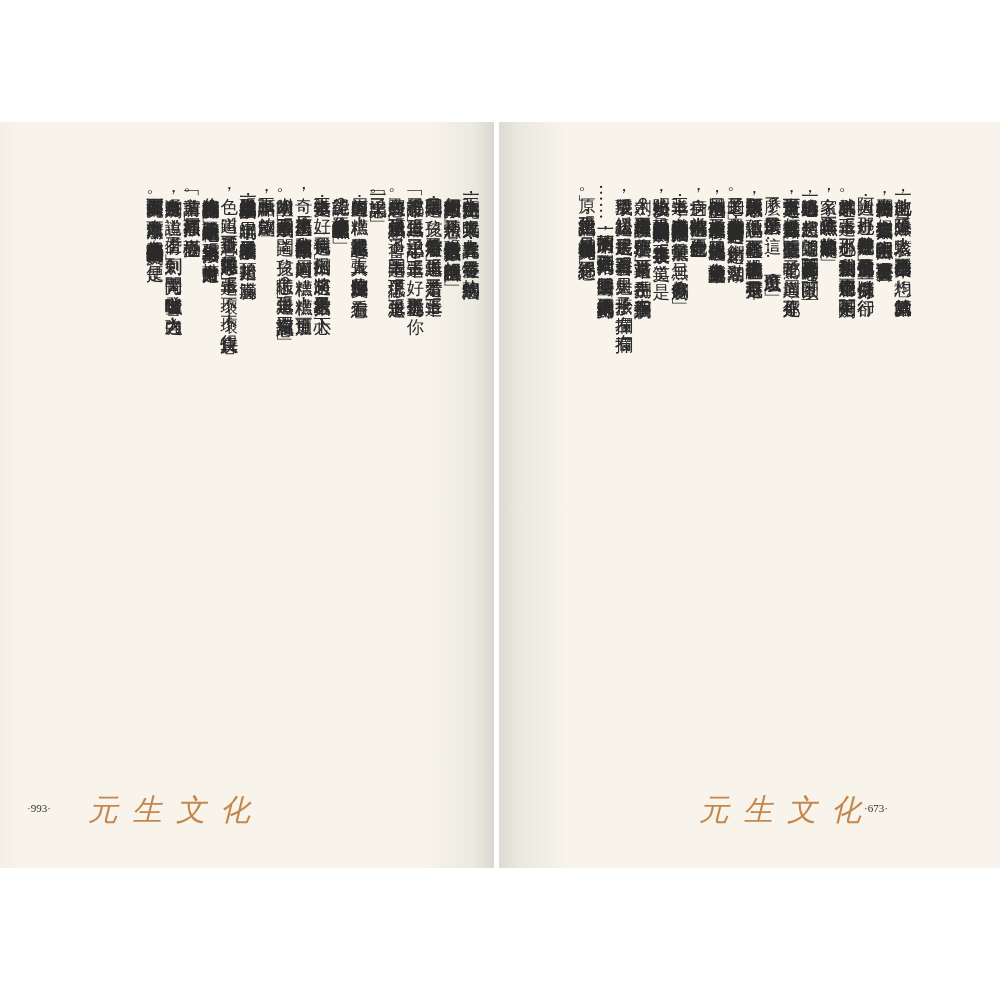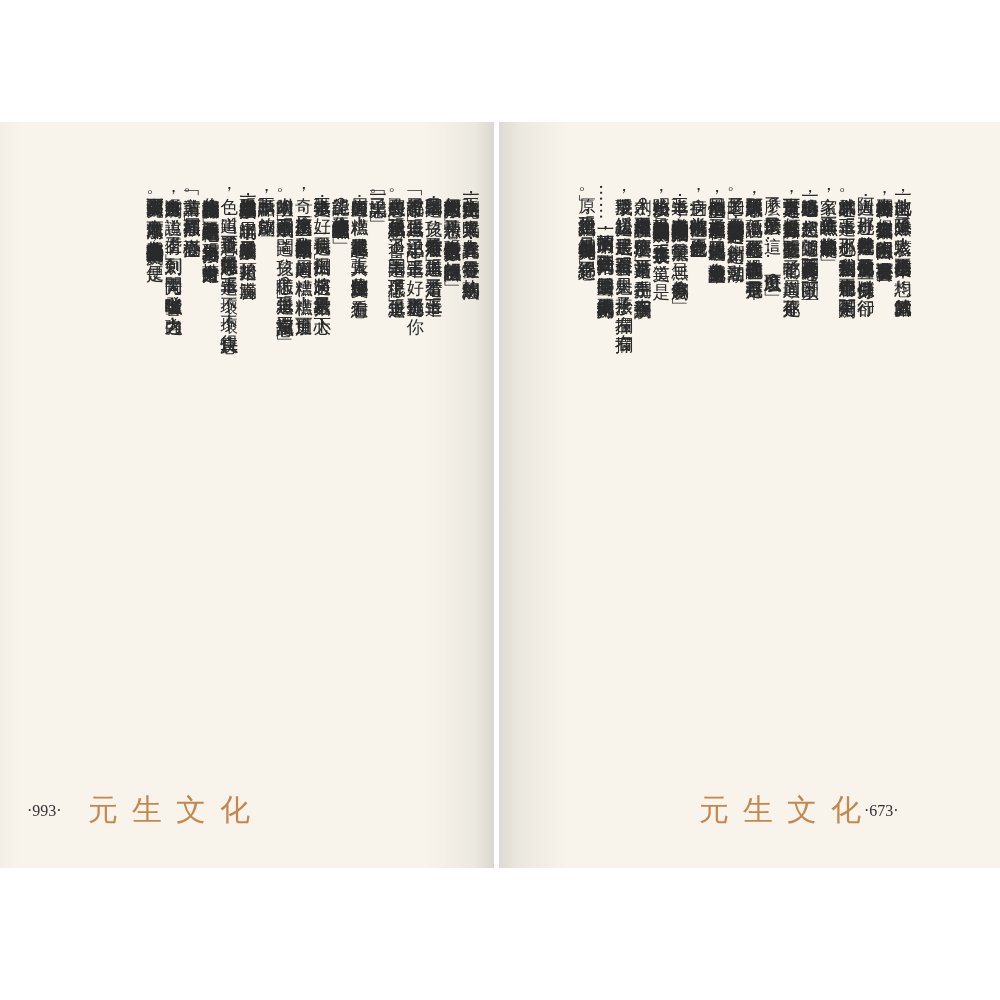--- a/index.html
+++ b/index.html
@@ -21,29 +21,29 @@
     position:absolute; top:62px; height:560px;
     writing-mode: vertical-rl;
     font-size:17.5px; line-height:18.6px; letter-spacing:0.4px;
     color:#2b2b2b;
   }
   .page.right .text-block { right:88px; width:356px; }
   .page.left  .text-block { right:14px; width:380px; }
   .col { display:block; white-space:nowrap; }
 
   .folio {
-    position:absolute; top:680px; font-size:16px; color:#333;
+    position:absolute; top:680px; font-size:11px; color:#333;
     font-family: "Liberation Serif", serif;
   }
   .page.right .folio { left:365px; }
   .page.left  .folio { left:27px; }
 
   .publisher {
     position:absolute; top:668px; font-size:30px; letter-spacing:14px;
-    color:#c4884e; font-family:"DejaVu Serif", serif;
+    color:#c4884e; font-style:italic; font-family:"DejaVu Serif", serif;
   }
   .page.right .publisher { left:200px; }
   .page.left  .publisher { left:88px; }
 </style>
 </head>
 <body>
 
 <div class="leftedge"></div>
 <div class="spread">
 

